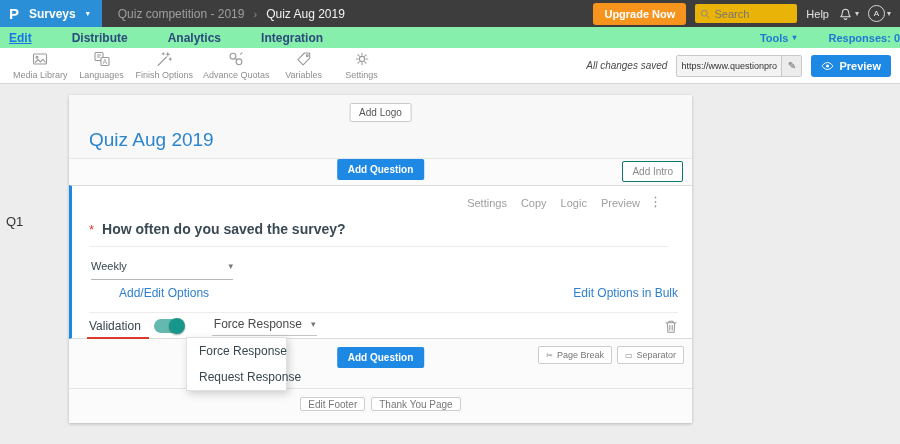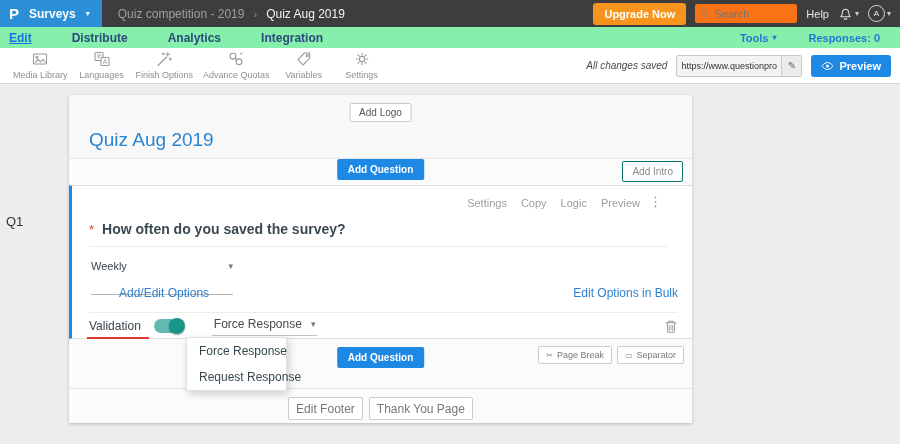--- a/index.html
+++ b/index.html
@@ -11,32 +11,32 @@
   .brand { height:100%; background:#2b8fd8; display:flex; align-items:center; padding:0 12px 0 9px; gap:10px; cursor:pointer; }
   .logo { color:#fff; font-weight:bold; font-size:15px; line-height:1; }
   .product { color:#fff; font-size:12px; font-weight:bold; }
   .caret { font-size:8px; color:#fff; }
   .crumbs { margin-left:16px; font-size:12px; display:flex; align-items:center; gap:9px; }
   .crumb-parent { color:#9f9f9f; }
   .crumb-sep { color:#8b8b8b; font-size:11px; }
   .crumb-current { color:#f2f2f2; }
   .top-right { margin-left:auto; display:flex; align-items:center; gap:9px; padding-right:9px; }
   .upgrade { background:#f7941d; color:#fff; font-size:11px; font-weight:bold; padding:5px 11px; border-radius:3px; border:none; cursor:pointer; }
-  .searchbox { width:102px; height:19px; background:#f97316; border-radius:2px; display:flex; align-items:center; padding:0 5px; gap:4px; }
+  .searchbox { width:102px; height:19px; background:#eab308; border-radius:2px; display:flex; align-items:center; padding:0 5px; gap:4px; }
   .searchbox input { border:none; outline:none; width:100%; font-size:11px; color:#333; background:transparent; font-family:inherit; }
   .help { font-size:11px; color:#e3e3e3; cursor:pointer; }
   .iconbtn { display:flex; align-items:center; gap:2px; cursor:pointer; }
   .caret-dim { font-size:8px; color:#cfcfcf; }
   .avatar { width:17px; height:17px; border:1px solid #d8d8d8; border-radius:50%; display:flex; align-items:center; justify-content:center; font-size:8px; color:#eee; }
 
   
   .navrow { height:21px; background:#86efac; display:flex; align-items:center; gap:40px; padding-left:9px; }
   .nav-item { font-size:12px; font-weight:bold; color:#2c4a7c; cursor:pointer; }
   .nav-item.active { color:#1a73e8; text-decoration:underline; }
-  .nav-right { margin-left:auto; display:flex; align-items:center; gap:32px; padding-right:20px; }
+  .nav-right { margin-left:auto; display:flex; align-items:center; gap:32px; padding-right:0; }
   .nav-link { font-size:11px; font-weight:bold; color:#1f7ad4; cursor:pointer; display:flex; align-items:center; gap:4px; }
   .nav-link .caret { color:#1f7ad4; }
 
   
   .toolbar { height:36px; background:#fff; border-bottom:1px solid #d6d6d6; display:flex; align-items:stretch; padding-left:8px; position:relative; }
   .tool { min-width:58px; padding:0 5px; display:flex; flex-direction:column; align-items:center; justify-content:center; gap:3px; cursor:pointer; }
   .tool.active { background:#e7e7e7; }
   .tool .lbl { font-size:9px; color:#8f8f8f; white-space:nowrap; }
   .tool svg { display:block; }
   .toolbar-right { position:absolute; right:9px; top:0; height:100%; display:flex; align-items:center; gap:9px; }
@@ -60,42 +60,42 @@
   .add-intro { position:absolute; top:2px; right:9px; }
 
   .qblock { height:154px; background:#fff; border-left:3px solid #1e88e5; border-top:1px solid #dcdcdc; border-bottom:1px solid #dcdcdc; position:relative; }
   .q-actions { position:absolute; top:11px; right:52px; display:flex; gap:14px; align-items:center; }
   .q-action { font-size:11px; color:#9e9e9e; cursor:pointer; }
   .q-dots { position:absolute; top:9px; right:30px; color:#8a8a8a; font-size:13px; cursor:pointer; line-height:1; }
   .q-row { position:absolute; top:35px; left:17px; display:flex; gap:8px; align-items:baseline; }
   .req { color:#e0392e; font-size:13px; }
   .q-text { color:#3a4a54; font-size:14px; font-weight:bold; }
   .q-divider { position:absolute; top:60px; left:17px; right:24px; border-bottom:1px solid #ececec; }
-  .q-select { position:absolute; top:74px; left:19px; width:142px; border-bottom:1px solid #b5b5b5; display:flex; justify-content:space-between; align-items:center; padding-bottom:22px; font-size:11px; color:#37474f; cursor:pointer; }
+  .q-select { position:absolute; top:74px; left:19px; width:142px; border-bottom:1px solid #b5b5b5; display:flex; justify-content:space-between; align-items:center; padding-bottom:7px; font-size:11px; color:#37474f; cursor:pointer; }
   .sel-caret { color:#777; font-size:9px; }
   .link-blue { font-size:12px; color:#2f80d0; cursor:pointer;margin-left:28px; }
   .q-addopts { position:absolute; top:100px; left:19px; }
   .q-bulk { position:absolute; top:100px; right:14px; }
   .v-row { position:absolute; left:17px; right:14px; top:126px; height:27px; border-top:1px solid #ececec; display:flex; align-items:center; }
   .v-label { font-size:12px; color:#37474f; position:relative; margin-right:13px; }
   .v-label::after { content:""; position:absolute; left:-2px; right:-8px; bottom:-6px; height:2px; background:#d93a2b; }
   .toggle { width:30px; height:14px; border-radius:8px; background:#63b8af; position:relative; margin-right:28px; cursor:pointer; }
   .toggle-knob { position:absolute; right:-1px; top:-1px; width:16px; height:16px; border-radius:50%; background:#17978a; box-shadow:0 1px 2px rgba(0,0,0,.35); }
   .v-select { display:flex; align-items:center; gap:9px; font-size:12px; color:#4a4a4a; border-bottom:1px solid #c4c4c4; padding:0 2px 4px 2px; cursor:pointer; }
   .trash { margin-left:auto; cursor:pointer; display:flex; }
   .menu { position:absolute; left:114px; top:151px; width:101px; background:#fff; border:1px solid #e0e0e0; box-shadow:2px 3px 8px rgba(0,0,0,.18); z-index:6; }
   .menu-item { padding:6px 12px; font-size:12px; color:#37474f; cursor:pointer; white-space:nowrap; }
 
   .s3 { height:49px; background:#fbfbfb; position:relative; }
   .add-q2 { position:absolute; top:8px; left:50%; transform:translateX(-50%); }
   .pb-row { position:absolute; right:8px; top:7px; display:flex; gap:5px; }
   .small-btn { background:#fff; border:1px solid #ccc; border-radius:2px; font-size:9px; color:#777; padding:3px 7px; display:flex; align-items:center; gap:4px; cursor:pointer; }
   .small-btn .g { font-size:8px; color:#888; }
   .s4 { height:35px; background:#fbfbfb; border-top:1px solid #e3e3e3; display:flex; justify-content:center; gap:6px; padding-top:8px; }
-  .s4 .small-btn { font-size:12px; height:23px; }
+  .s4 .small-btn { font-size:10px; height:14px; }
 </style>
 </head>
 <body>
 
 <div id="app">
 
   <div class="topbar">
     <div class="brand">
       <span class="logo">P</span>
       <span class="product">Surveys</span>

